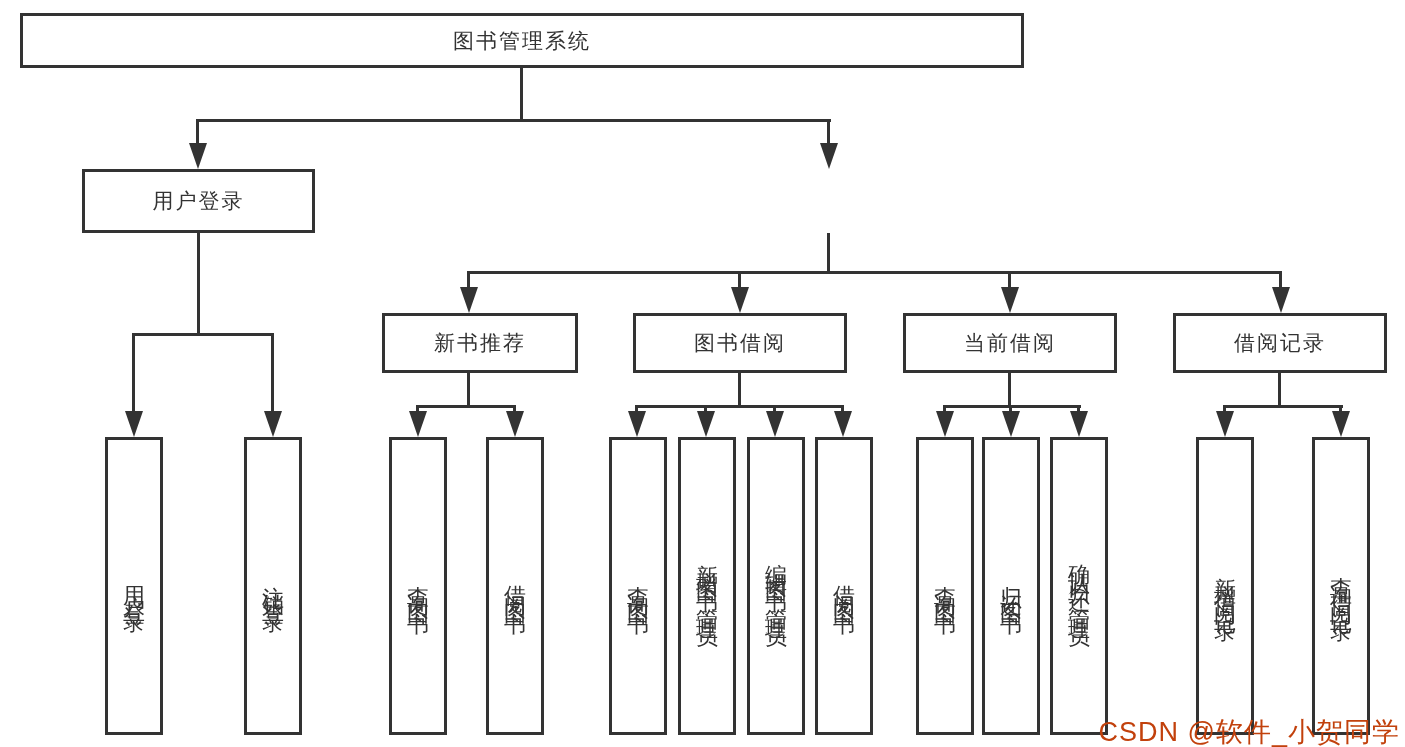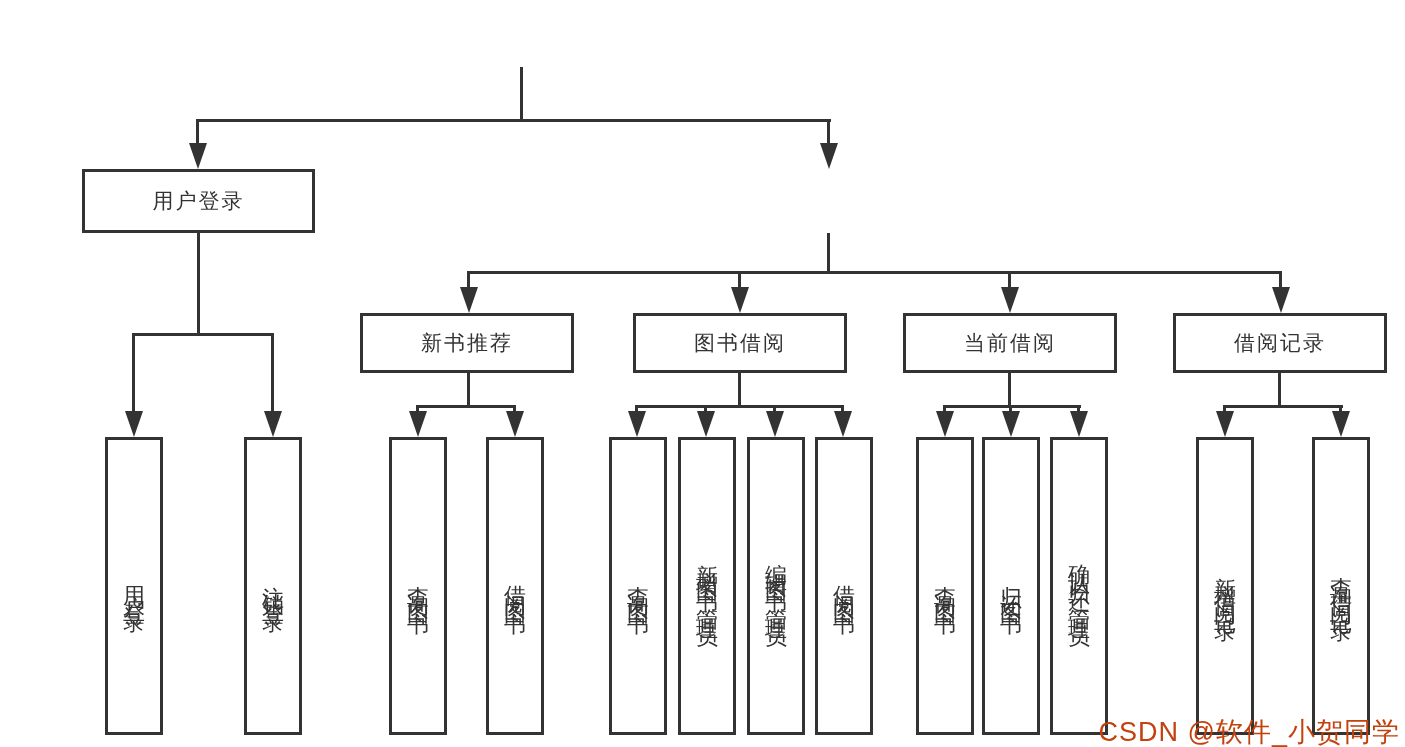--- a/index.html
+++ b/index.html
@@ -30,24 +30,25 @@
     position:absolute; top:714px; right:5px;
     font-size:27px; letter-spacing:1px;
     color:#c2410c; z-index:5; white-space:nowrap;
   }
 </style>
 </head>
 <body>
 
 <div class="canvas">
 
+  <div class="box h-box" style="left:20px; top:13px; width:1004px; height:55px;">图书管理系统</div>
 
   <div class="box h-box" style="left:82px; top:169px; width:233px; height:64px;">用户登录</div>
 
-  <div class="box h-box" style="left:360px; top:313px; width:214px; height:60px;">新书推荐</div>
+  <div class="box h-box" style="left:382px; top:313px; width:196px; height:60px;">新书推荐</div>
   <div class="box h-box" style="left:633px; top:313px; width:214px; height:60px;">图书借阅</div>
   <div class="box h-box" style="left:903px; top:313px; width:214px; height:60px;">当前借阅</div>
   <div class="box h-box" style="left:1173px; top:313px; width:214px; height:60px;">借阅记录</div>
 
   <div class="box v-box" style="left:105px; top:437px; width:58px; height:298px;">
     <span class="vtext">用户登录</span>
   </div>
   <div class="box v-box" style="left:244px; top:437px; width:58px; height:298px;">
     <span class="vtext">注销登录</span>
   </div>

